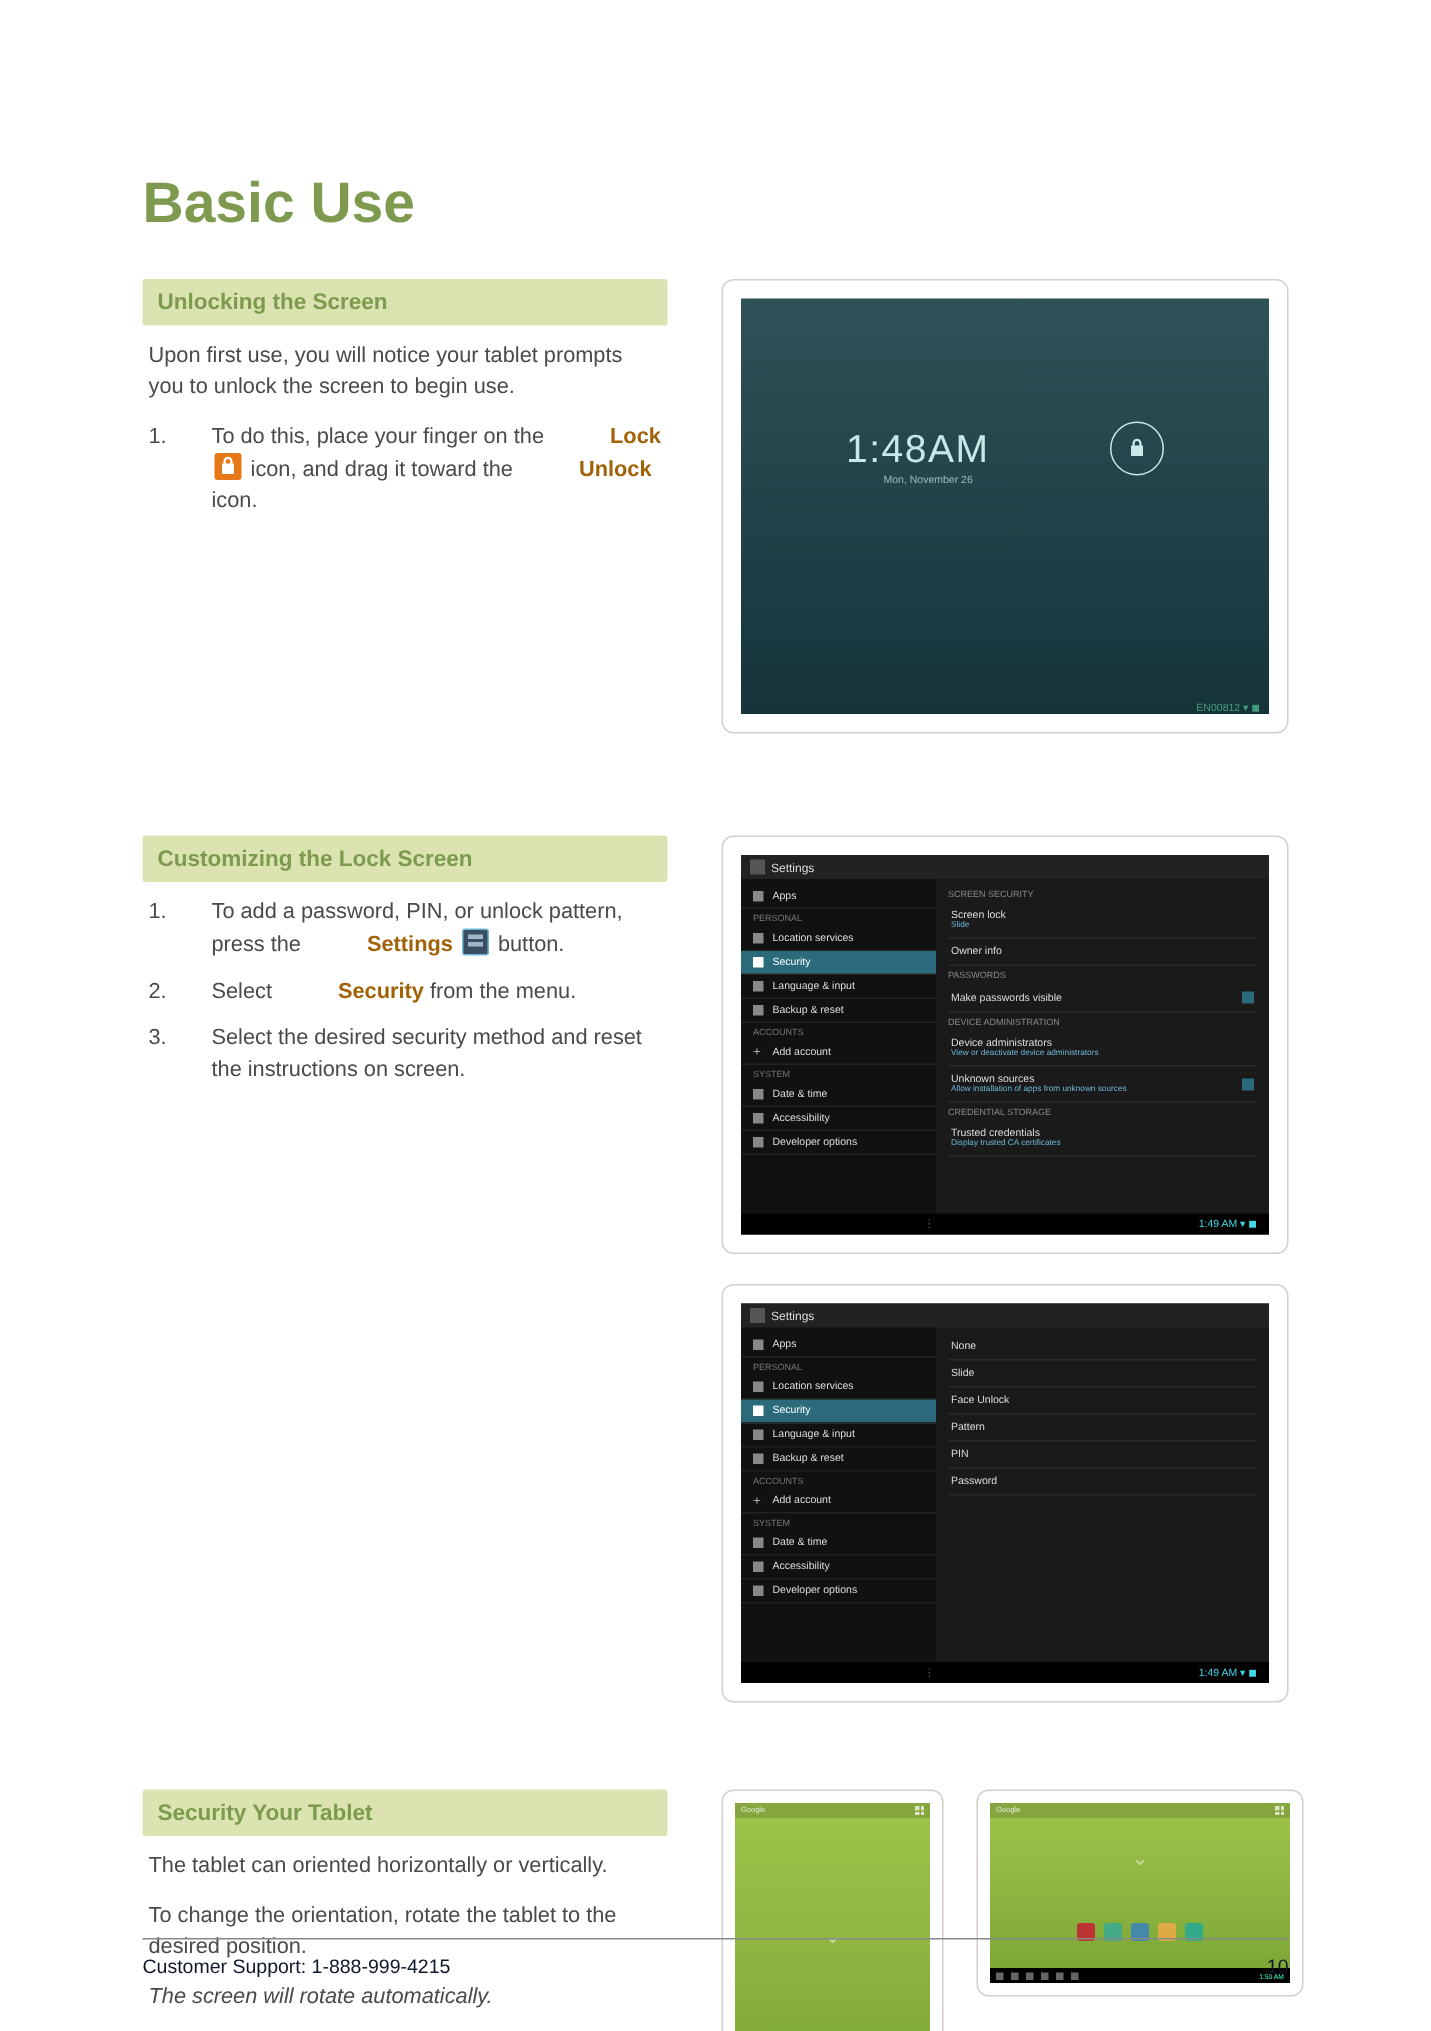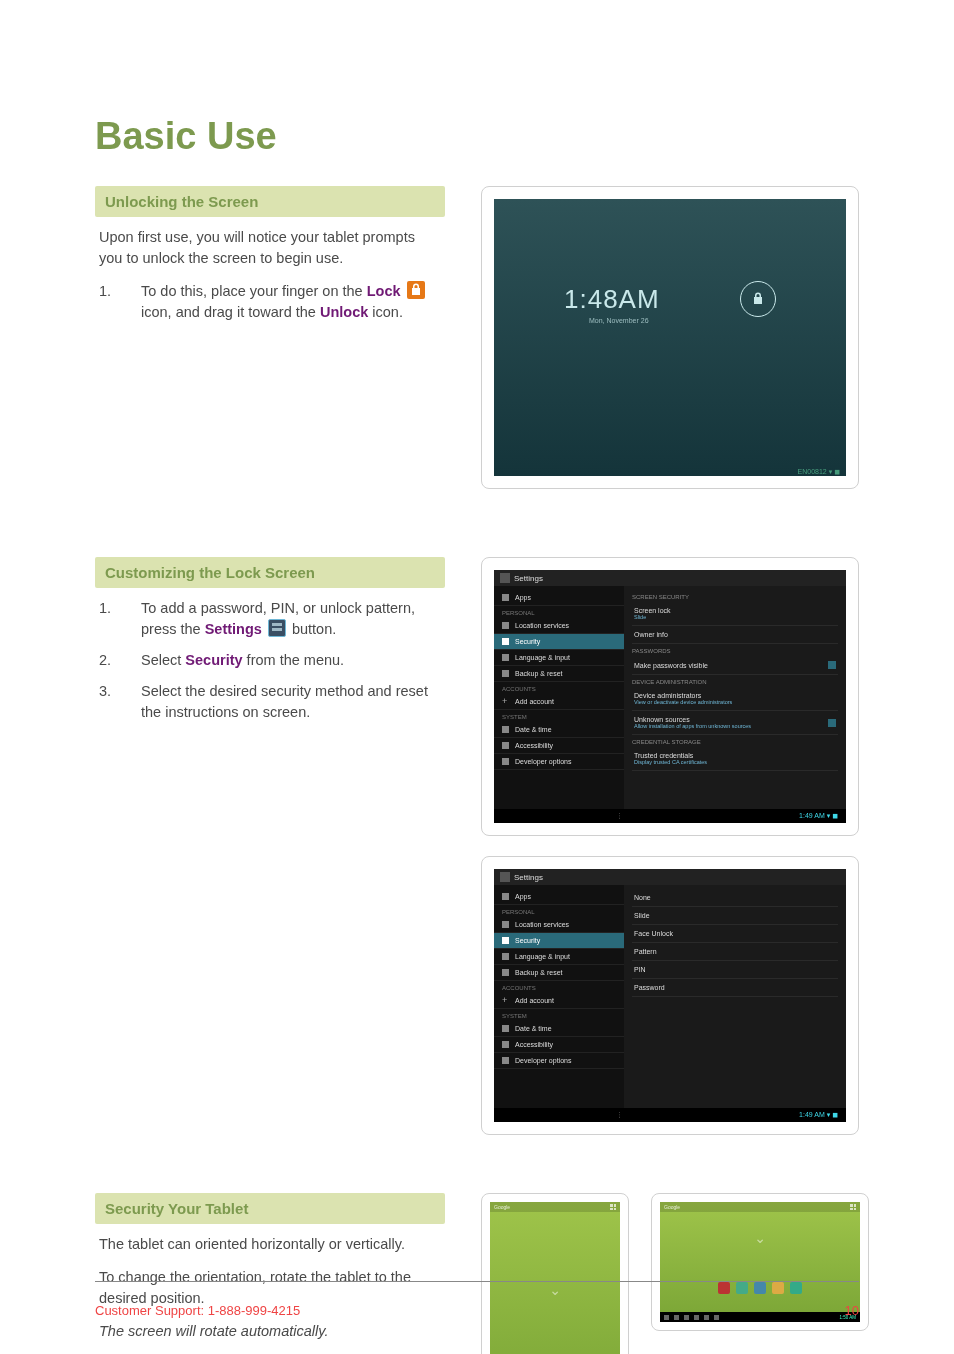--- a/index.html
+++ b/index.html
@@ -49,21 +49,21 @@
     font-size: 14.5px;
     line-height: 1.45;
     margin-bottom: 10px;
   }
   ol li::before {
     content: counter(step) ".";
     position: absolute;
     left: 0;
     top: 0;
   }
-  .highlight { color: #701a75; font-weight: 700; }
+  .highlight { color: #a16207; font-weight: 700; margin-left: 40px; }
   .inline-icon {
     display: inline-block;
     width: 18px;
     height: 18px;
     vertical-align: -3px;
     border-radius: 2px;
     margin: 0 2px;
   }
   .lock-chip { background: #e67817; position: relative; }
   .lock-chip svg { position: absolute; top: 2px; left: 3px; }
@@ -187,24 +187,24 @@
     background: #000; display: flex; align-items: center; gap: 5px; padding: 0 4px;
   }
   .homescreen .navbar .nb { width: 5px; height: 5px; background: #666; }
   .homescreen .navbar .tm { margin-left: auto; color: #4fc; font-size: 4.5px; }
 
   .footer {
     position: absolute;
     bottom: 36px;
     left: 95px; right: 95px;
     border-top: 1px solid #888;
-    padding-top: 21px;
+    padding-top: 10px;
     display: flex; justify-content: space-between;
     font-size: 13px;
-    color: #ef4444;
+    color: #0f172a;
   }
 
   .gap { height: 38px; }
   .gap.lg { height: 48px; }
 </style>
 </head>
 <body>
 
 <h1 class="page-title">Basic Use</h1>
 

